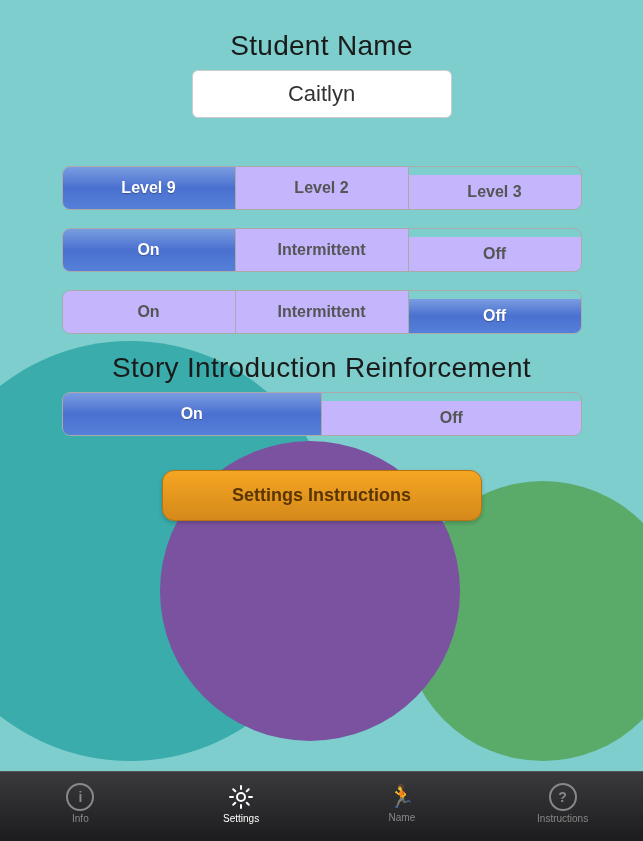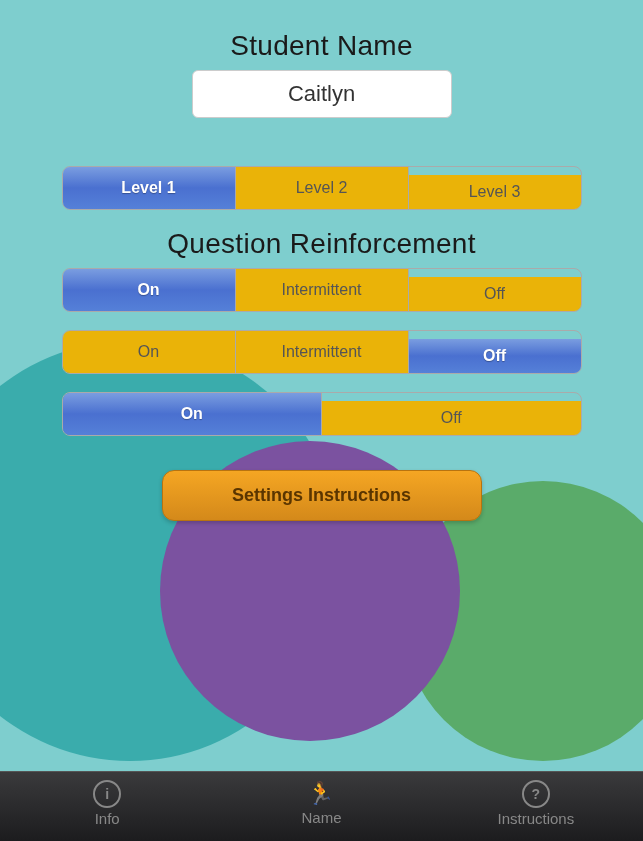--- a/index.html
+++ b/index.html
@@ -104,27 +104,27 @@
       border: 1px solid #aaa;
       height: 44px;
     }
 
     .seg-btn {
       flex: 1;
       display: flex;
       align-items: center;
       justify-content: center;
       font-size: 16px;
-      font-weight: 400;
+      font-weight: 700;
       cursor: pointer;
       border: none;
       outline: none;
       transition: background 0.1s;
       color: #555;
-      background: #eab308;
+      background: #c4b5fd;
       border-right: 1px solid #aaa;
     }
     .seg-btn:last-child {
       border-right: none;
       margin-top: 8px;
     }
 
     .seg-btn.active-blue {
       background: linear-gradient(180deg, #7a9de0 0%, #4a70d0 50%, #5580d8 100%);
       color: white;
@@ -151,21 +151,21 @@
       display: flex;
       flex-direction: column;
       align-items: center;
       gap: 2px;
       flex: 1;
       cursor: pointer;
       padding-bottom: 6px;
     }
 
     .tab-label {
-      font-size: 15px;
+      font-size: 10px;
       color: #888;
     }
     .tab-label.active {
       color: white;
     }
 
     
     .settings-btn {
       margin-top: 16px;
       width: 320px;
@@ -204,61 +204,70 @@
 
 <div class="content">
 
   <div class="section">
     <div class="section-label">Student Name</div>
     <input class="name-input" type="text" value="Caitlyn" style="">
   </div>
 
   <div class="section">
     <div class="segmented">
-      <button class="seg-btn active-blue">Level 1</button>
+      <button class="seg-btn active-blue">Level 9</button>
       <button class="seg-btn">Level 2</button>
       <button class="seg-btn">Level 3</button>
     </div>
   </div>
 
   <div class="section">
-    <div class="section-label">Question Reinforcement</div>
     <div class="segmented">
       <button class="seg-btn active-blue">On</button>
       <button class="seg-btn">Intermittent</button>
       <button class="seg-btn">Off</button>
     </div>
   </div>
 
   <div class="section">
     <div class="segmented">
       <button class="seg-btn">On</button>
       <button class="seg-btn">Intermittent</button>
       <button class="seg-btn active-blue">Off</button>
     </div>
   </div>
 
   <div class="section">
+    <div class="section-label">Story Introduction Reinforcement</div>
     <div class="segmented">
       <button class="seg-btn active-blue">On</button>
       <button class="seg-btn">Off</button>
     </div>
   </div>
 
   <button class="settings-btn">Settings Instructions</button>
 
 </div>
 
 <div class="tab-bar">
 
   <div class="tab-item">
     <div class="tab-icon-circle">i</div>
     <span class="tab-label">Info</span>
   </div>
 
+  <div class="tab-item">
+    <div style="width:28px;height:28px;display:flex;align-items:center;justify-content:center;">
+      <svg width="26" height="26" viewBox="0 0 26 26" fill="none">
+        <circle cx="13" cy="13" r="4" stroke="white" stroke-width="2"></circle>
+        <path d="M13 2v3M13 21v3M2 13h3M21 13h3M5.2 5.2l2.1 2.1M18.7 18.7l2.1 2.1M5.2 20.8l2.1-2.1M18.7 7.3l2.1-2.1" stroke="white" stroke-width="2" stroke-linecap="round"></path>
+      </svg>
+    </div>
+    <span class="tab-label active">Settings</span>
+  </div>
 
   <div class="tab-item">
     <div style="font-size:22px;color:#888;">🏃</div>
     <span class="tab-label">Name</span>
   </div>
 
   <div class="tab-item">
     <div class="tab-icon-circle">?</div>
     <span class="tab-label">Instructions</span>
   </div>

